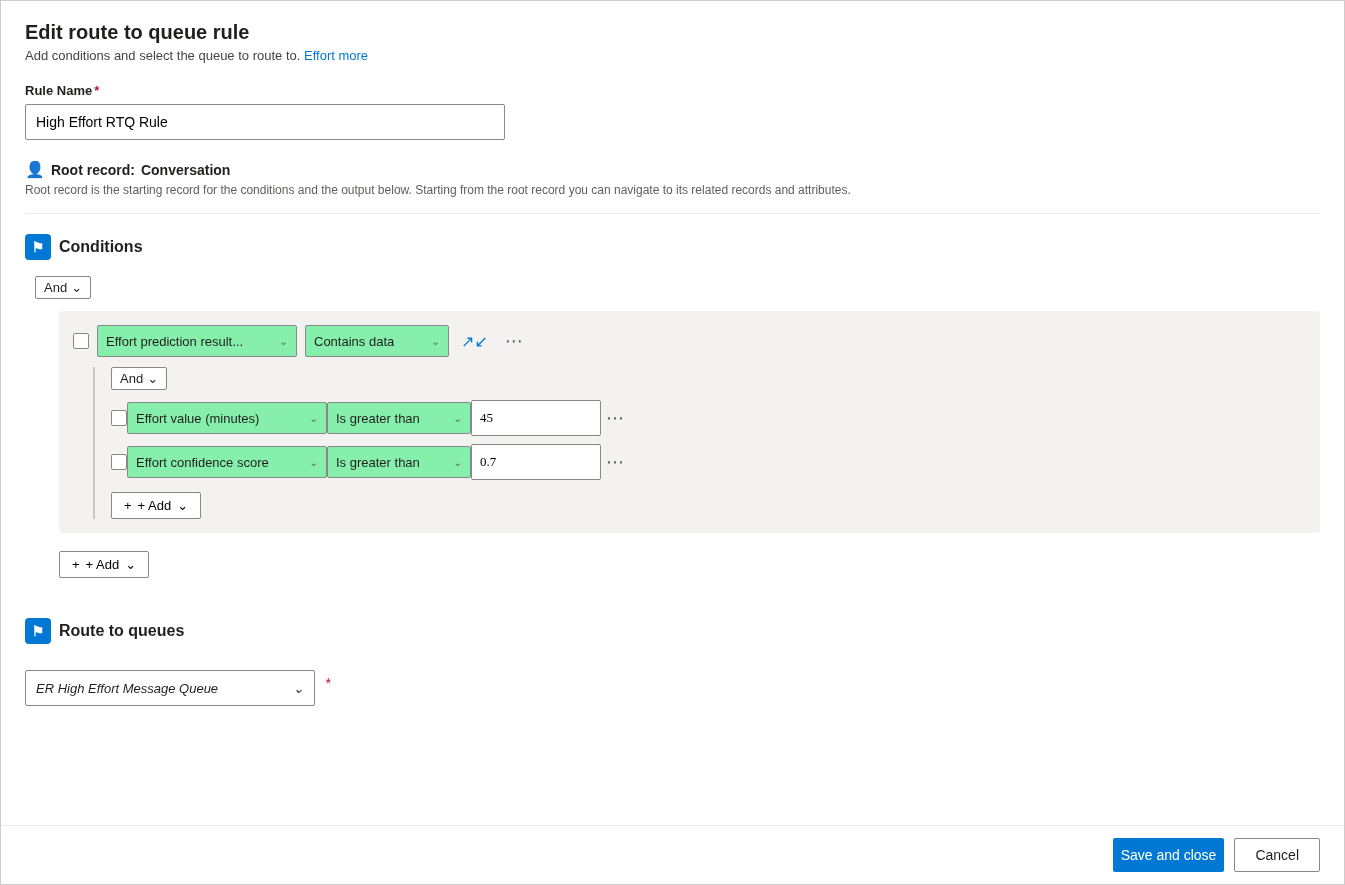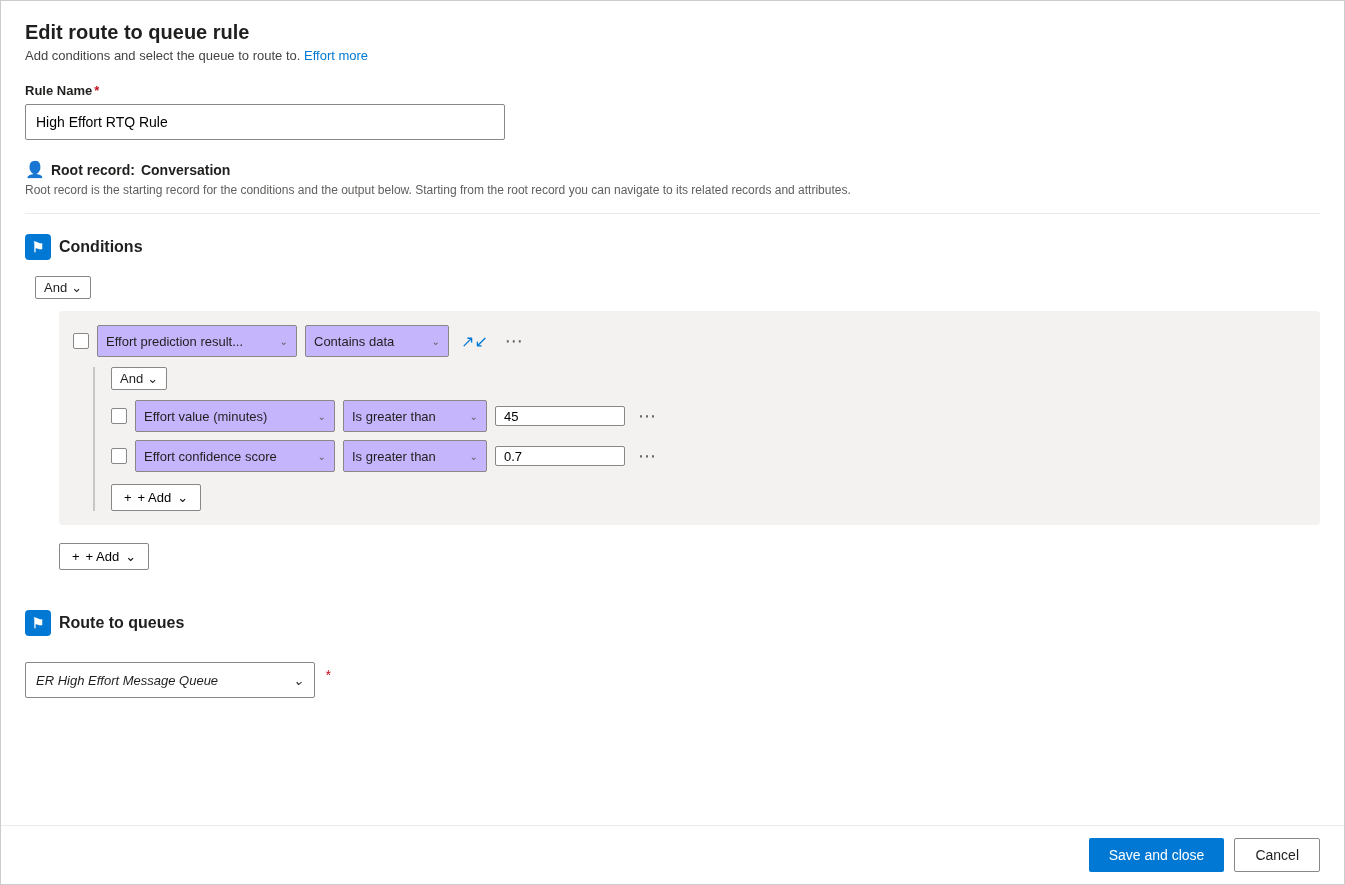--- a/index.html
+++ b/index.html
@@ -116,60 +116,59 @@
     .condition-group {
       background: #f3f2f1;
       border-radius: 4px;
       padding: 14px 14px 14px 14px;
       margin-left: 24px;
       position: relative;
     }
     .condition-row {
       display: flex;
       align-items: center;
-      gap: 8px;
       margin-bottom: 8px;
     }
     .checkbox {
       width: 16px;
       height: 16px;
       border: 1px solid #8a8886;
       border-radius: 2px;
       background: #fff;
       flex-shrink: 0;
     }
     .select-dropdown {
       height: 32px;
       border: 1px solid #8a8886;
       border-radius: 2px;
-      background: #c4b5fd;
+      background: #86efac;
       padding: 0 8px;
       font-size: 13px;
       font-family: inherit;
       display: flex;
       align-items: center;
       justify-content: space-between;
       cursor: pointer;
       white-space: nowrap;
     }
     .select-dropdown .chevron {
       margin-left: 8px;
       font-size: 10px;
       color: #605e5c;
     }
     .field-select { width: 200px; }
     .op-select { width: 144px; }
     .value-input {
       width: 130px;
-      height: 20px;
+      height: 36px;
       border: 1px solid #8a8886;
       border-radius: 2px;
       padding: 0 8px;
       font-size: 13px;
-      font-family: Liberation Sans, sans-serif;
+      font-family: Liberation Serif, serif;
     }
     .more-btn {
       width: 28px;
       height: 28px;
       border: none;
       background: transparent;
       cursor: pointer;
       display: flex;
       align-items: center;
       justify-content: center;
@@ -252,21 +251,21 @@
       justify-content: flex-end;
       gap: 10px;
       border-top: 1px solid #edebe9;
       background: #fff;
     }
     .btn-primary {
       background: #0078d4;
       color: #fff;
       border: none;
       border-radius: 2px;
-      padding: 8px 20px;
+      padding: 8px 8px;
       font-size: 14px;
       font-family: inherit;
       cursor: pointer;
     }
     .btn-default {
       background: #fff;
       color: #201f1e;
       border: 1px solid #8a8886;
       border-radius: 2px;
       padding: 8px 20px;

